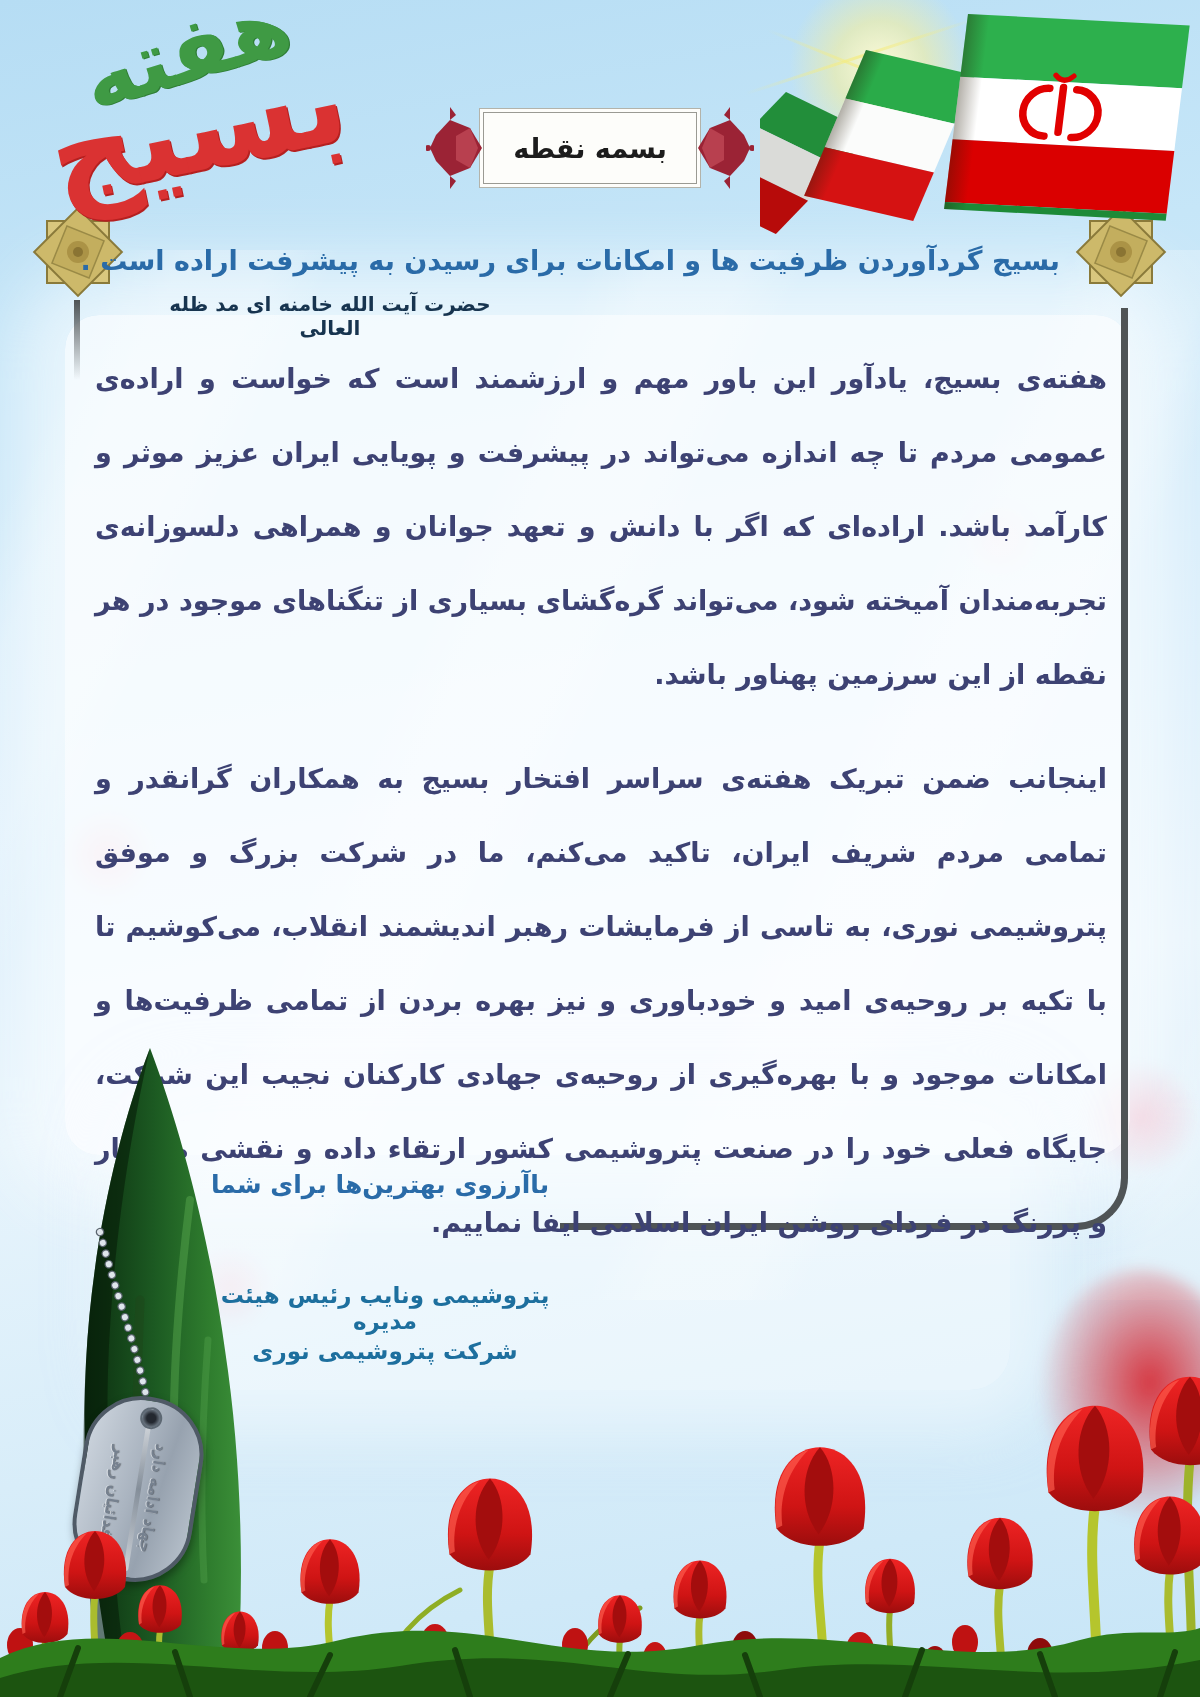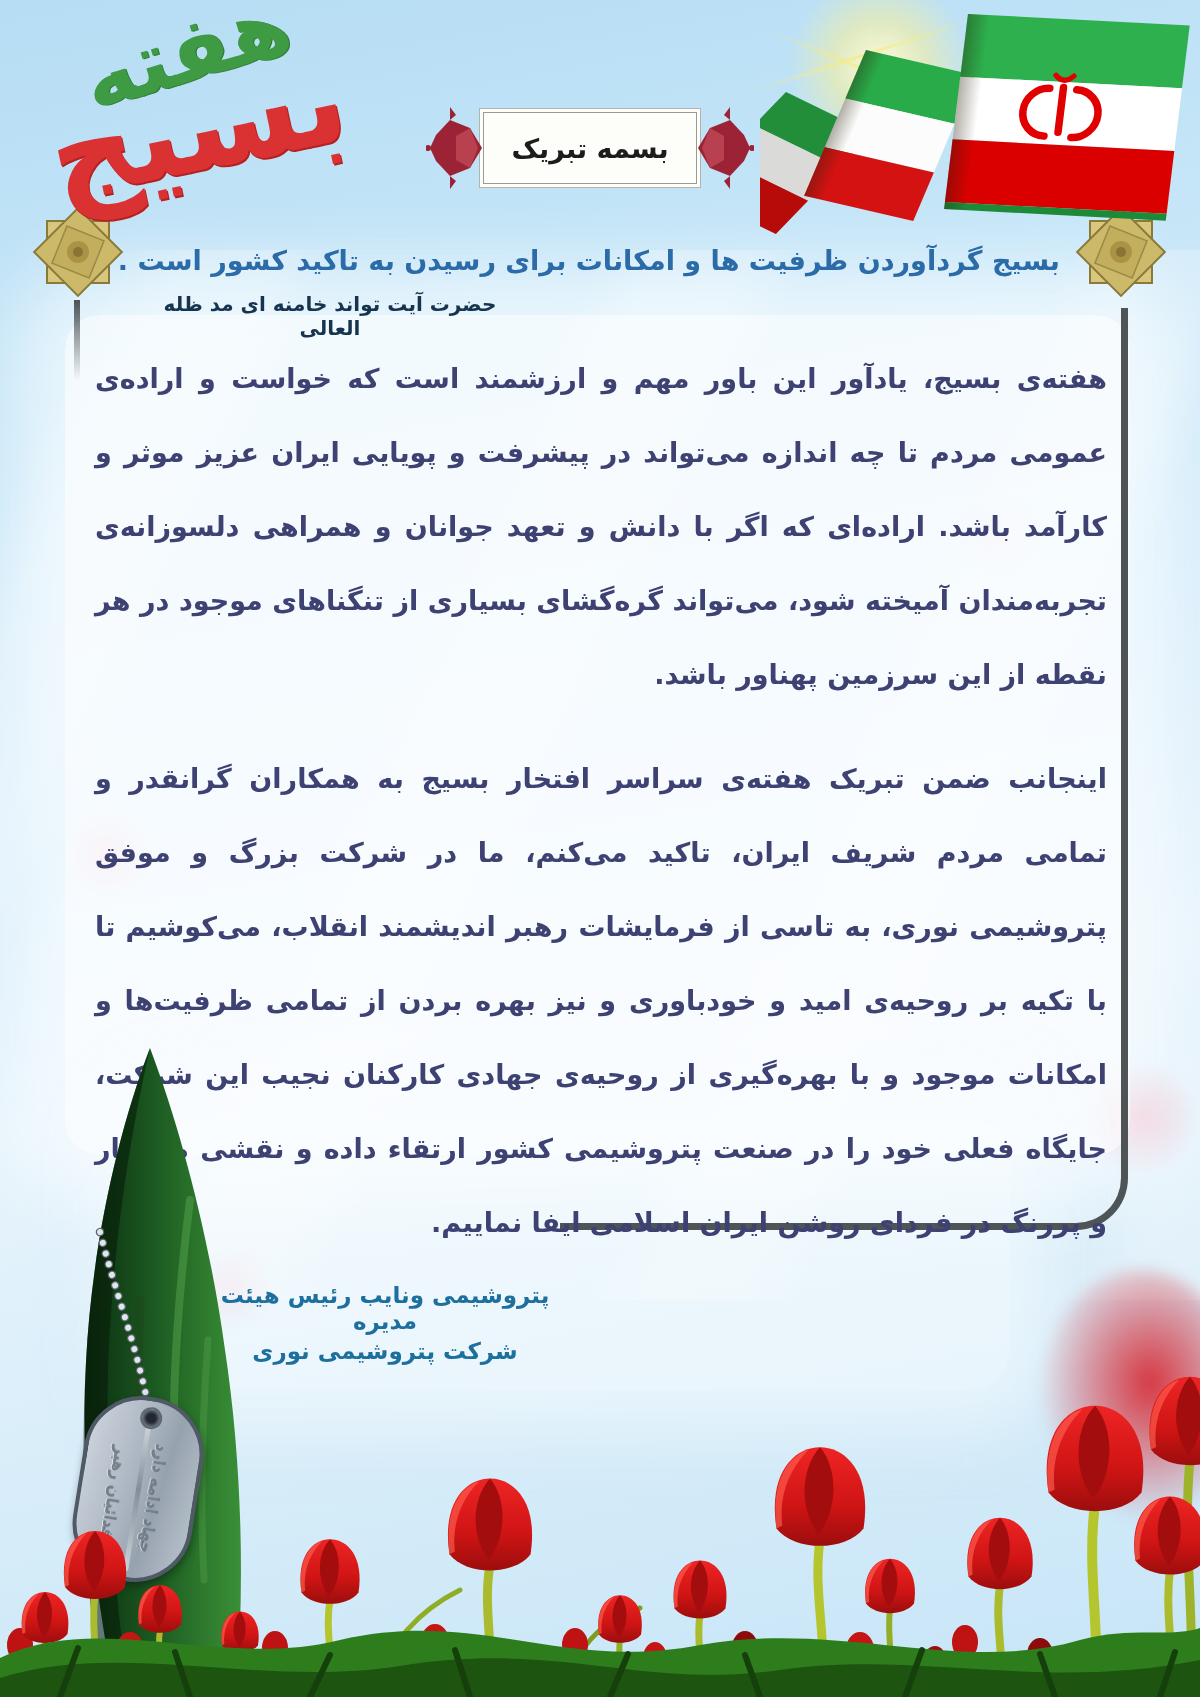--- a/index.html
+++ b/index.html
@@ -117,31 +117,32 @@
         <path d="M24 71 L24 84 L30 76 Z" fill="#9b2335"></path>
     </svg>
     <svg class="abs" style="right:-58px;top:-8px;transform:scaleX(-1);" width="62" height="86" viewBox="0 0 62 86">
       <path d="M56 43 L44 23 L24 15 L10 30 L4 43 L10 56 L24 71 L44 63 Z" fill="#9b2335"></path>
       <path d="M44 23 L30 31 L30 55 L44 63 L52 43 Z" fill="#b8404f"></path>
       <circle cx="10" cy="43" r="4" fill="#9b2335"></circle>
         <circle cx="2" cy="43" r="3" fill="#9b2335"></circle>
       <path d="M24 15 L24 2 L30 10 Z" fill="#9b2335"></path>
         <path d="M24 71 L24 84 L30 76 Z" fill="#9b2335"></path>
     </svg>
-    <span class="t" lang="fa" dir="rtl">بسمه تبریک</span>
+    <span class="t" lang="fa" dir="rtl">بسمه نقطه</span>
   </div>
 
-  <div class="abs quote" lang="fa">بسیج گردآوردن ظرفیت ها و امکانات برای رسیدن به تاکید کشور است .</div>
-  <div class="abs attrib" lang="fa">حضرت آیت تواند خامنه ای مد ظله العالی</div>
+  <div class="abs quote" lang="fa">بسیج گردآوردن ظرفیت ها و امکانات برای رسیدن به پیشرفت اراده است .</div>
+  <div class="abs attrib" lang="fa">حضرت آیت الله خامنه ای مد ظله العالی</div>
 
   <div class="abs body-text" lang="fa">
     <p>هفته‌ی بسیج، یادآور این باور مهم و ارزشمند است که خواست و اراده‌ی عمومی مردم تا چه اندازه می‌تواند در پیشرفت و پویایی ایران عزیز موثر و کارآمد باشد. اراده‌ای که اگر با دانش و تعهد جوانان و همراهی دلسوزانه‌ی تجربه‌مندان آمیخته شود، می‌تواند گره‌گشای بسیاری از تنگناهای موجود در هر نقطه از این سرزمین پهناور باشد.</p>
     <p>اینجانب ضمن تبریک هفته‌ی سراسر افتخار بسیج به همکاران گرانقدر و تمامی مردم شریف ایران، تاکید می‌کنم، ما در شرکت بزرگ و موفق پتروشیمی نوری، به تاسی از فرمایشات رهبر اندیشمند انقلاب، می‌کوشیم تا با تکیه بر روحیه‌ی امید و خودباوری و نیز بهره بردن از تمامی ظرفیت‌ها و امکانات موجود و با بهره‌گیری از روحیه‌ی جهادی کارکنان نجیب این شرکت، جایگاه فعلی خود را در صنعت پتروشیمی کشور ارتقاء داده و نقشی ماندگار و پررنگ در فردای روشن ایران اسلامی ایفا نماییم.</p>
   </div>
 
+  <div class="abs sig sig-wish" lang="fa">باآرزوی بهترین‌ها برای شما</div>
   <div class="abs sig sig-role" lang="fa">پتروشیمی ونایب رئیس هیئت مدیره</div>
   <div class="abs sig sig-co" lang="fa">شرکت پتروشیمی نوری</div>
 
   <div class="abs logo">
     <span class="w-green" lang="fa">هفته</span>
     <span class="w-red" lang="fa">بسیج</span>
   </div>
 
   <svg class="abs" style="left:760px;top:0;" width="440" height="240" viewBox="0 0 440 240">
     <defs>

